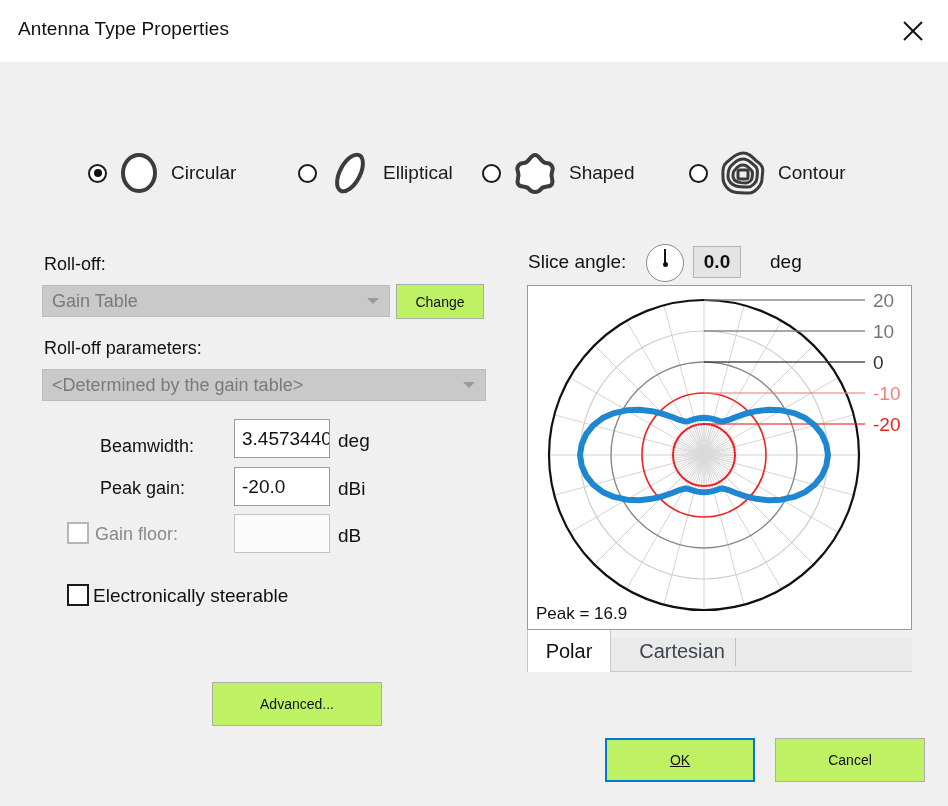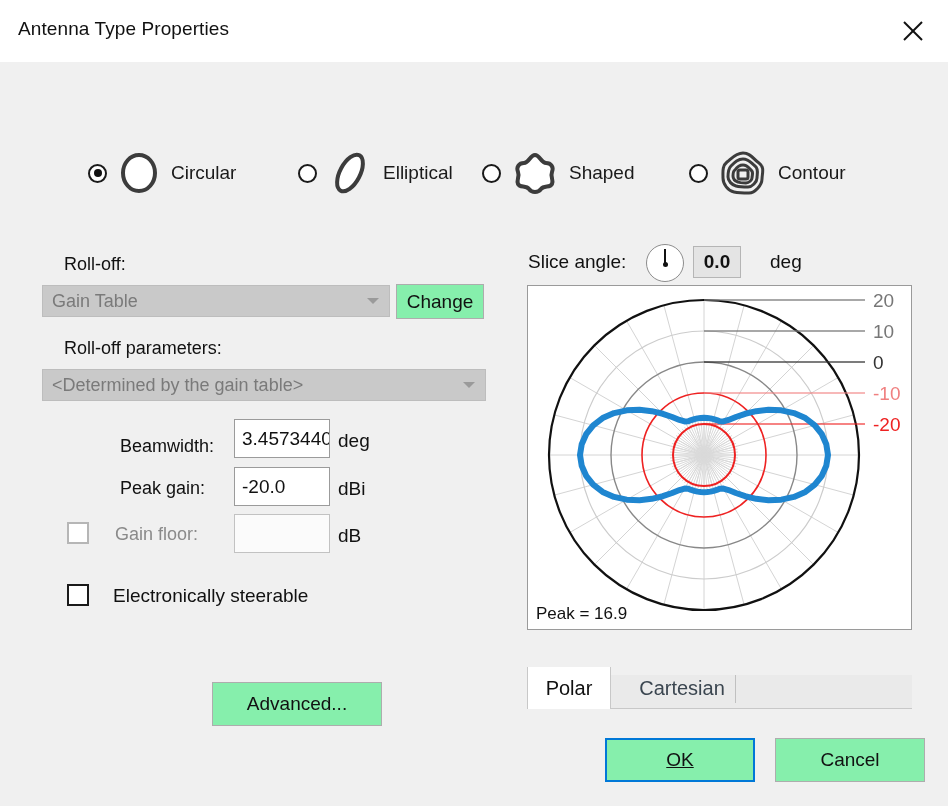--- a/index.html
+++ b/index.html
@@ -74,21 +74,21 @@
     border-radius: 50%; background: #111;
   }
   .shape-icon { flex: none; margin-left: 12px; display:block; }
   .shape-label {
     margin-left: 12px; font-size: 19px; color: #1a1a1a;
   }
 
   
   .field-label {
     position: absolute;
-    font-size: 18px; color: #111; white-space: nowrap; margin-left: 20px;
+    font-size: 18px; color: #111; white-space: nowrap;
   }
   .field-label.disabled { color: #8a8a8a; }
 
   .combo {
     position: absolute;
     background: #c9c9c9;
     border: 1px solid #bdbdbd;
     box-sizing: border-box;
     display: flex; align-items: center;
     cursor: default;
@@ -101,25 +101,25 @@
     position: absolute; right: 10px; top: 50%;
     margin-top: -3px;
     width: 0; height: 0;
     border-left: 6px solid transparent;
     border-right: 6px solid transparent;
     border-top: 6px solid #9a9a9a;
   }
 
   .btn {
     position: absolute;
-    background: #86efac;
+    background: #bef264;
     border: 1px solid #adadad;
     box-sizing: border-box;
     display: flex; align-items: center; justify-content: center;
-    font-size: 19px; color: #111;
+    font-size: 14px; color: #111;
     cursor: pointer;
     white-space: nowrap;
     text-align: right;
   }
   .btn.focus {
     border: 2px solid #0078d7;
   }
 
   .textinput {
     position: absolute;
@@ -194,21 +194,21 @@
     overflow: hidden;
   }
   #plot-svg { position:absolute; left:0; top:0; display:block; }
   #peak-label {
     position: absolute; left: 8px; bottom: 5px;
     font-size: 17px; color: #111; white-space: nowrap;
   }
 
   
   #tabstrip {
-    position: absolute; left: 527px; top: 667px;
+    position: absolute; left: 527px; top: 630px;
     width: 385px; height: 42px; padding-left: 8px;
   }
   #tab-underlay {
     position:absolute; left: 0; top: 8px;
     width: 385px; height: 34px;
     background: #eaeaea;
     border-bottom: 1px solid #c8c8c8;
     box-sizing: border-box;
   }
   .tab {

